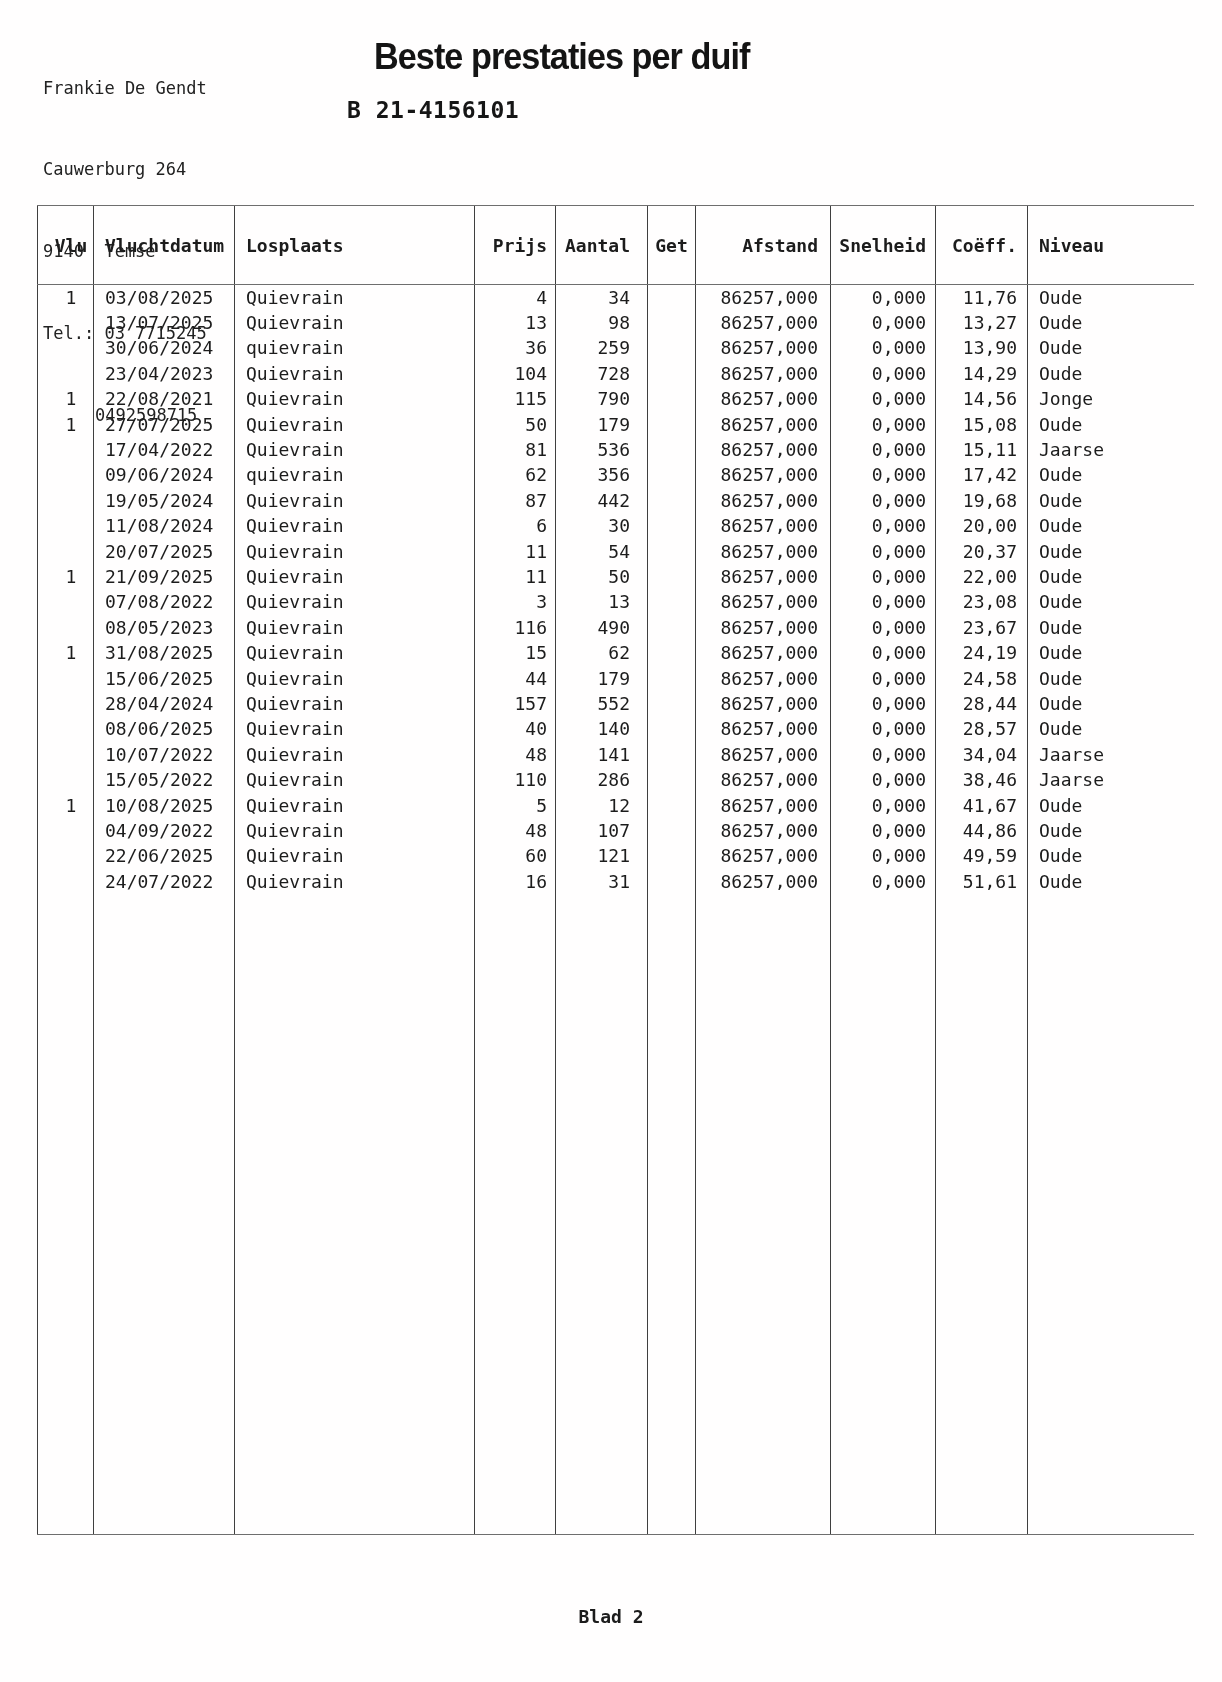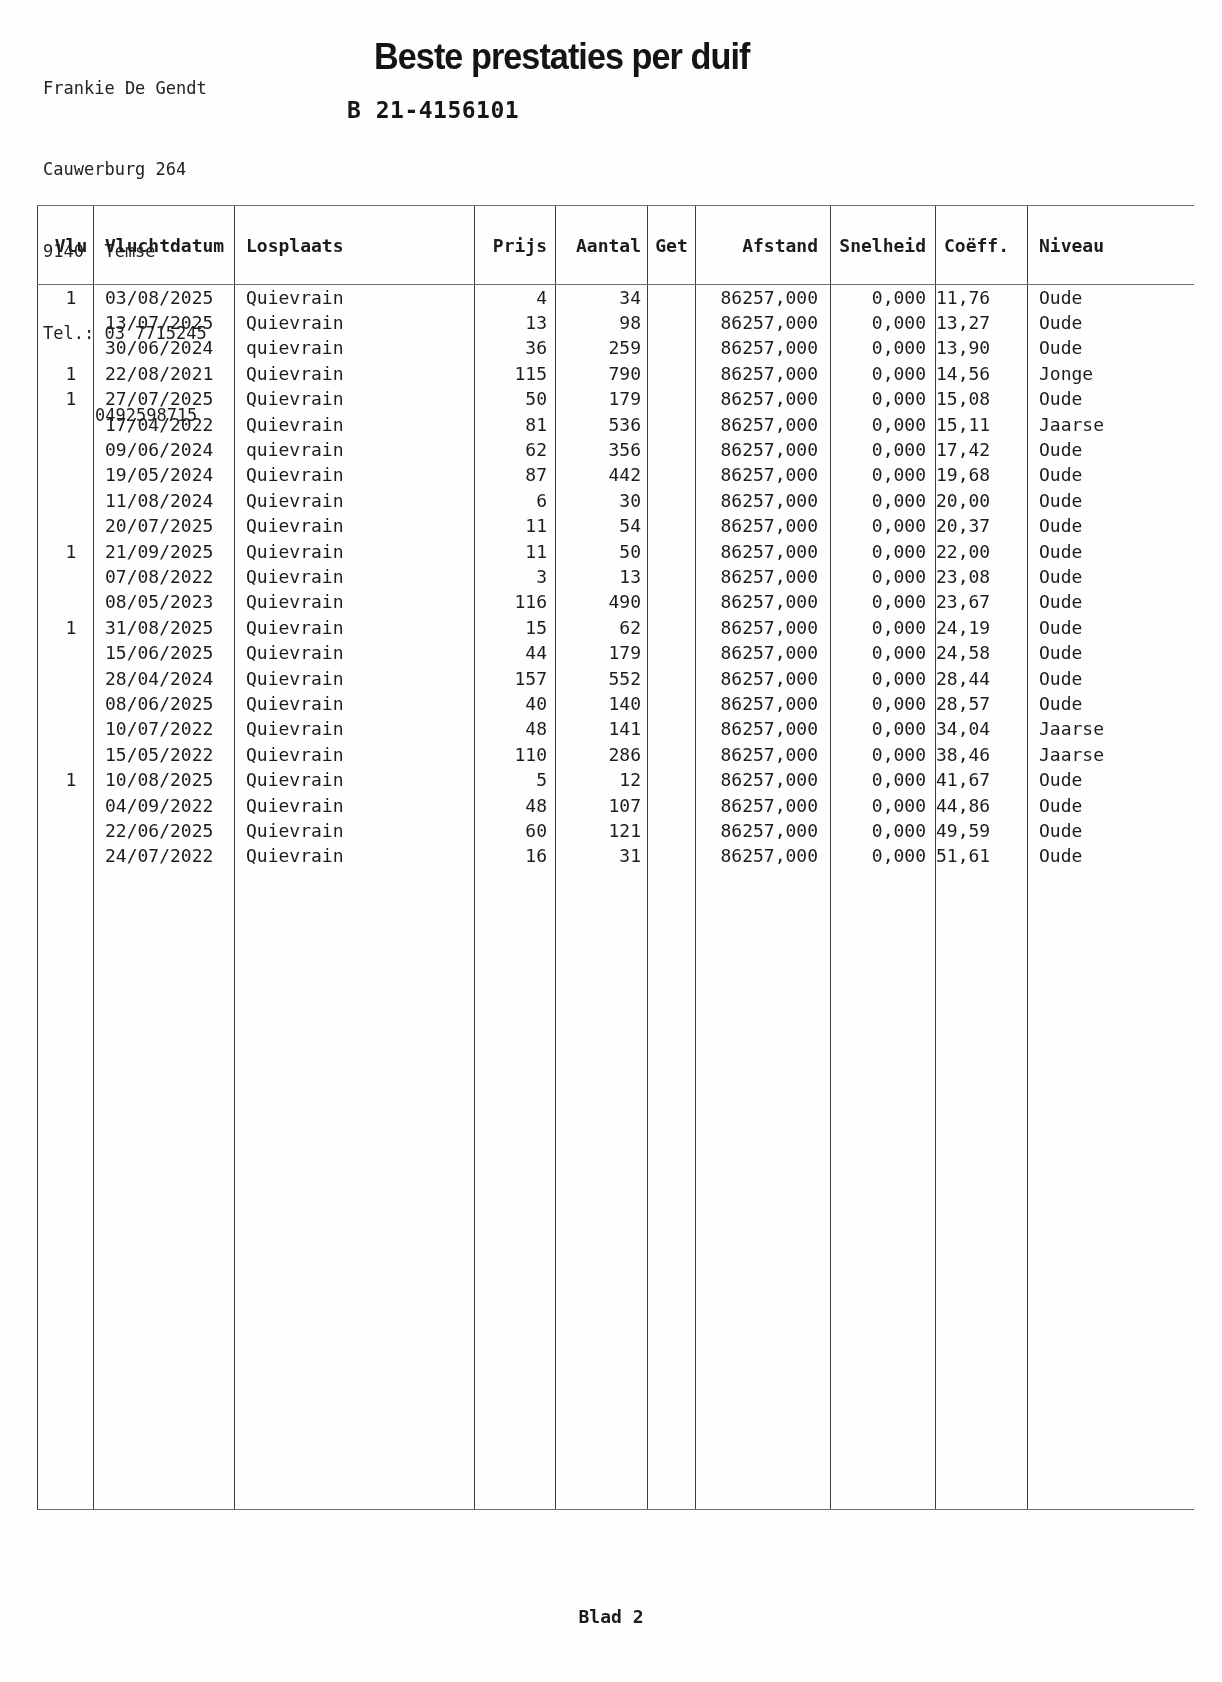--- a/index.html
+++ b/index.html
@@ -78,25 +78,25 @@
   table.perf tbody tr.data-row { height: 25.4px; }
   table.perf tr.filler-row td {
     height: 641px;
     border-bottom: 1px solid #6e6e6e;
   }
   
   .c0 { text-align: center;  padding-left: 11px; }
   .c1 { text-align: left;  padding-left: 11px; }
   .c2 { text-align: left;  padding-left: 11px; }
   .c3 { text-align: right; padding-right: 8px; }
-  .c4 { text-align: right; padding-right: 6px; }
+  .c4 { text-align: right; padding-right: 17px; }
   .c5 { text-align: center; }
   .c6 { text-align: right; padding-right: 12px; }
   .c7 { text-align: right; padding-right: 9px; }
-  .c8 { padding-right: 10px; }
+  .c8 { text-align: right; padding-right: 10px; }
   .c9 { text-align: left;  padding-left: 11px; }
 
   
   .footer {
     position: absolute;
     left: 0;
     right: 0;
     top: 1606px;
     text-align: center;
     font-size: 18px;
@@ -179,20 +179,32 @@
           <td class="c2">quievrain</td>
           <td class="c3">36</td>
           <td class="c4">259</td>
           <td class="c5"></td>
           <td class="c6">86257,000</td>
           <td class="c7">0,000</td>
           <td class="c8">13,90</td>
           <td class="c9">Oude</td>
         </tr>
         <tr class="data-row">
+          <td class="c0"></td>
+          <td class="c1">23/04/2023</td>
+          <td class="c2">Quievrain</td>
+          <td class="c3">104</td>
+          <td class="c4">728</td>
+          <td class="c5"></td>
+          <td class="c6">86257,000</td>
+          <td class="c7">0,000</td>
+          <td class="c8">14,29</td>
+          <td class="c9">Oude</td>
+        </tr>
+        <tr class="data-row">
           <td class="c0">1</td>
           <td class="c1">22/08/2021</td>
           <td class="c2">Quievrain</td>
           <td class="c3">115</td>
           <td class="c4">790</td>
           <td class="c5"></td>
           <td class="c6">86257,000</td>
           <td class="c7">0,000</td>
           <td class="c8">14,56</td>
           <td class="c9">Jonge</td>

